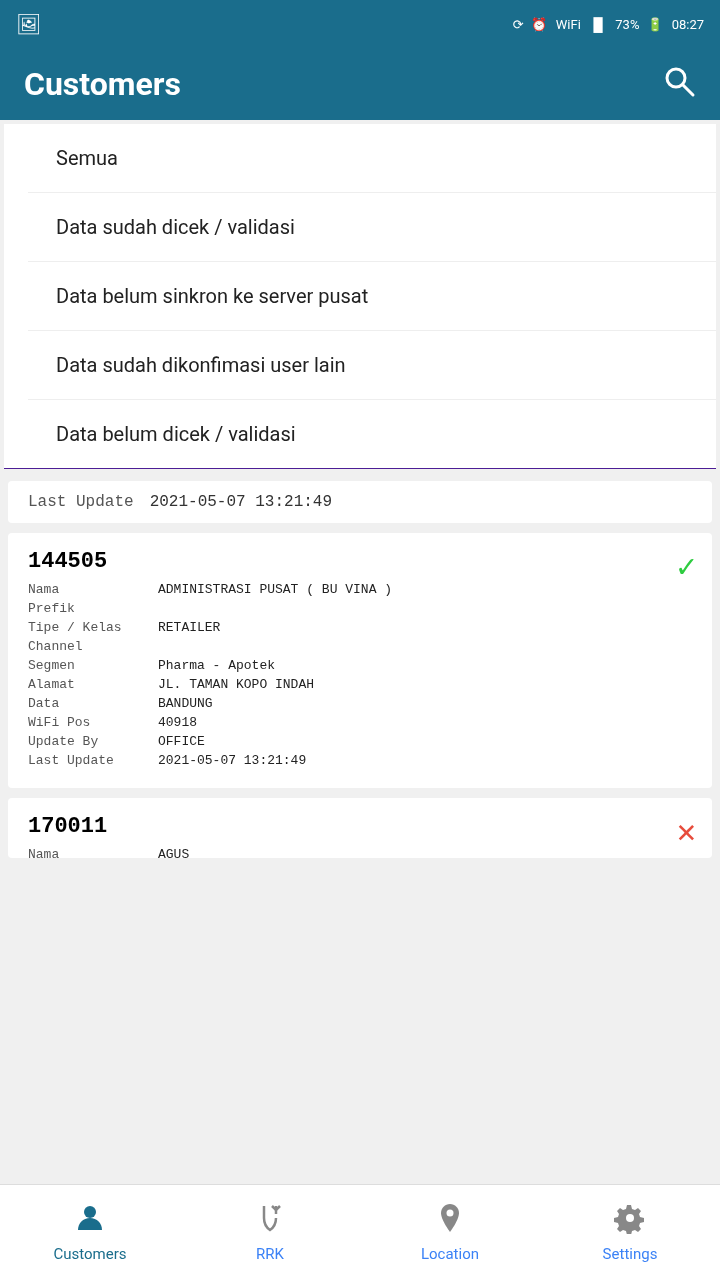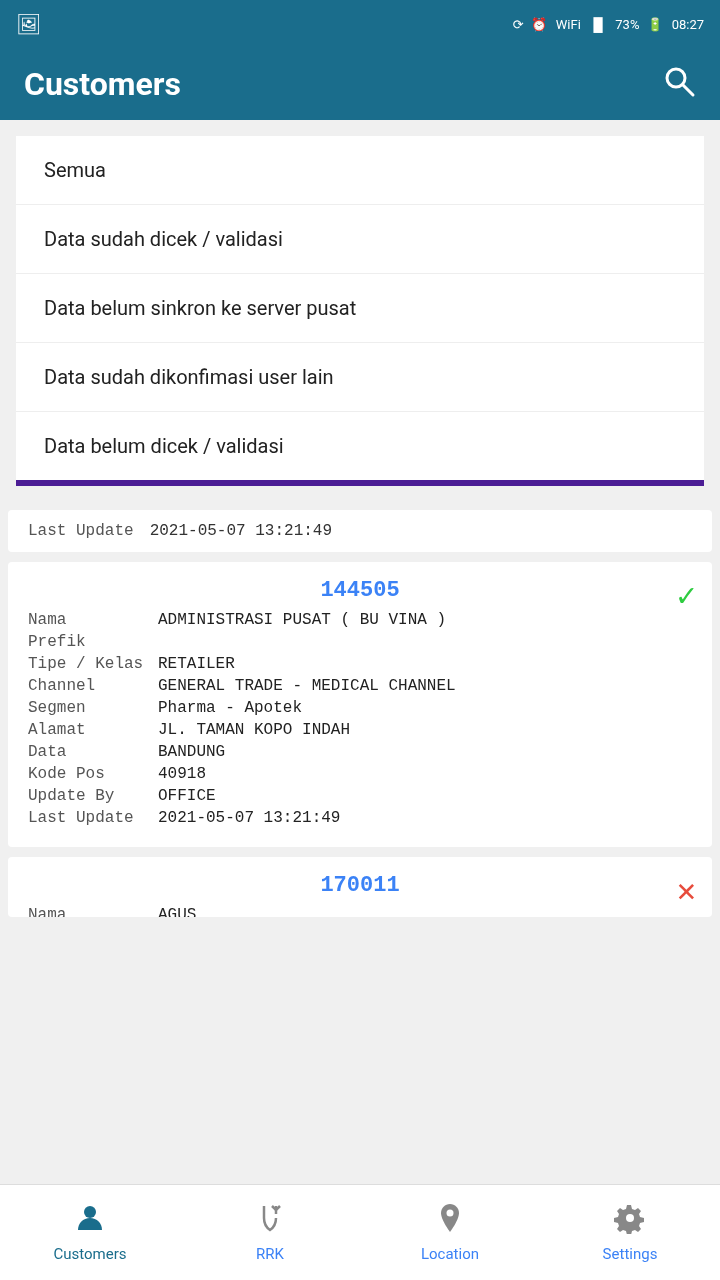--- a/index.html
+++ b/index.html
@@ -47,22 +47,23 @@
     }
     .header-search {
       color: white;
       font-size: 30px;
       cursor: pointer;
     }
 
     
     .dropdown-menu {
       background: white;
-      margin: 16px;
-      border-bottom: 6px solid #4c1d95;
+      margin: 4px;
+      border-bottom: 1px solid #4c1d95;
+      padding-left: 24px;
     }
     .dropdown-item {
       padding: 22px 28px;
       font-size: 20px;
       color: #222;
       border-bottom: 1px solid #eee;
       cursor: pointer;
     }
     .dropdown-item:last-child {
       border-bottom: none;
@@ -79,41 +80,40 @@
     .customer-card {
       background: white;
       border-radius: 4px;
       padding: 16px 20px;
       margin-bottom: 10px;
       position: relative;
     }
     .card-id {
       font-size: 22px;
       font-weight: bold;
-      color: #3b82f6;
+      color: #000000;
       margin-bottom: 8px;
-      text-align: center;
     }
     .card-check {
       position: absolute;
       top: 14px;
       right: 16px;
       font-size: 32px;
       color: #2ecc40;
     }
     .card-cross {
       position: absolute;
       top: 14px;
       right: 16px;
       font-size: 32px;
       color: #e74c3c;
     }
     .card-row {
       display: flex;
-      font-size: 16px;
+      font-size: 13px;
       margin-bottom: 4px;
       color: #333;
       align-items: center;
     }
     .card-label {
       min-width: 130px;
       color: #555;
       flex-shrink: 0;
     }
     .card-value {
@@ -219,36 +219,35 @@
     </div>
     <div class="card-row">
       <span class="card-label">Prefik</span>
     </div>
     <div class="card-row">
       <span class="card-label">Tipe / Kelas</span>
       <span class="card-value">RETAILER</span>
     </div>
     <div class="card-row">
       <span class="card-label">Channel</span>
-      <span class="card-value">GENERAL TRADE - MEDICAL CHANNEL</span>
     </div>
     <div class="card-row">
       <span class="card-label">Segmen</span>
       <span class="card-value">Pharma - Apotek</span>
     </div>
     <div class="card-row">
       <span class="card-label">Alamat</span>
       <span class="card-value">JL. TAMAN KOPO INDAH</span>
     </div>
     <div class="card-row">
       <span class="card-label">Data</span>
       <span class="card-value">BANDUNG</span>
     </div>
     <div class="card-row">
-      <span class="card-label">Kode Pos</span>
+      <span class="card-label">WiFi Pos</span>
       <span class="card-value">40918</span>
     </div>
     <div class="card-row">
       <span class="card-label">Update By</span>
       <span class="card-value">OFFICE</span>
     </div>
     <div class="card-row">
       <span class="card-label">Last Update</span>
       <span class="card-value">2021-05-07 13:21:49</span>
     </div>

